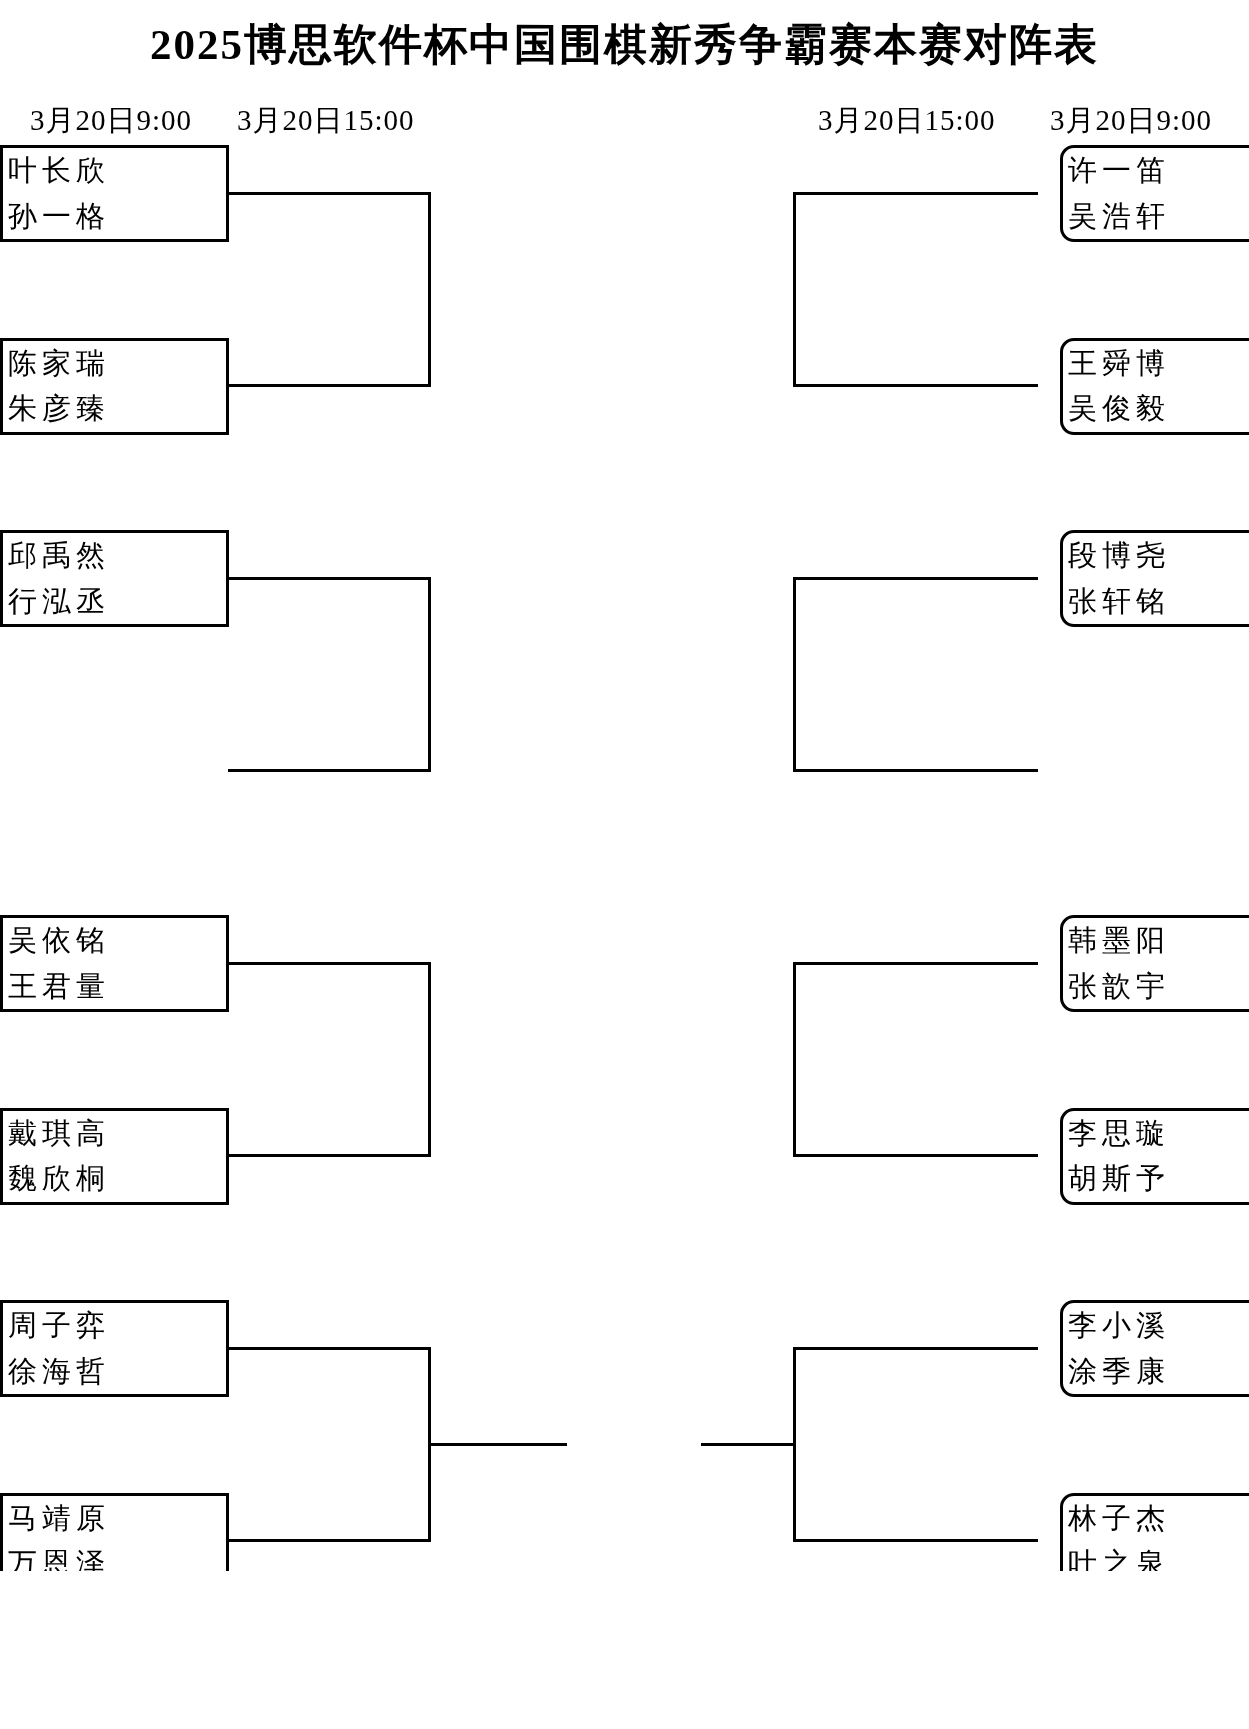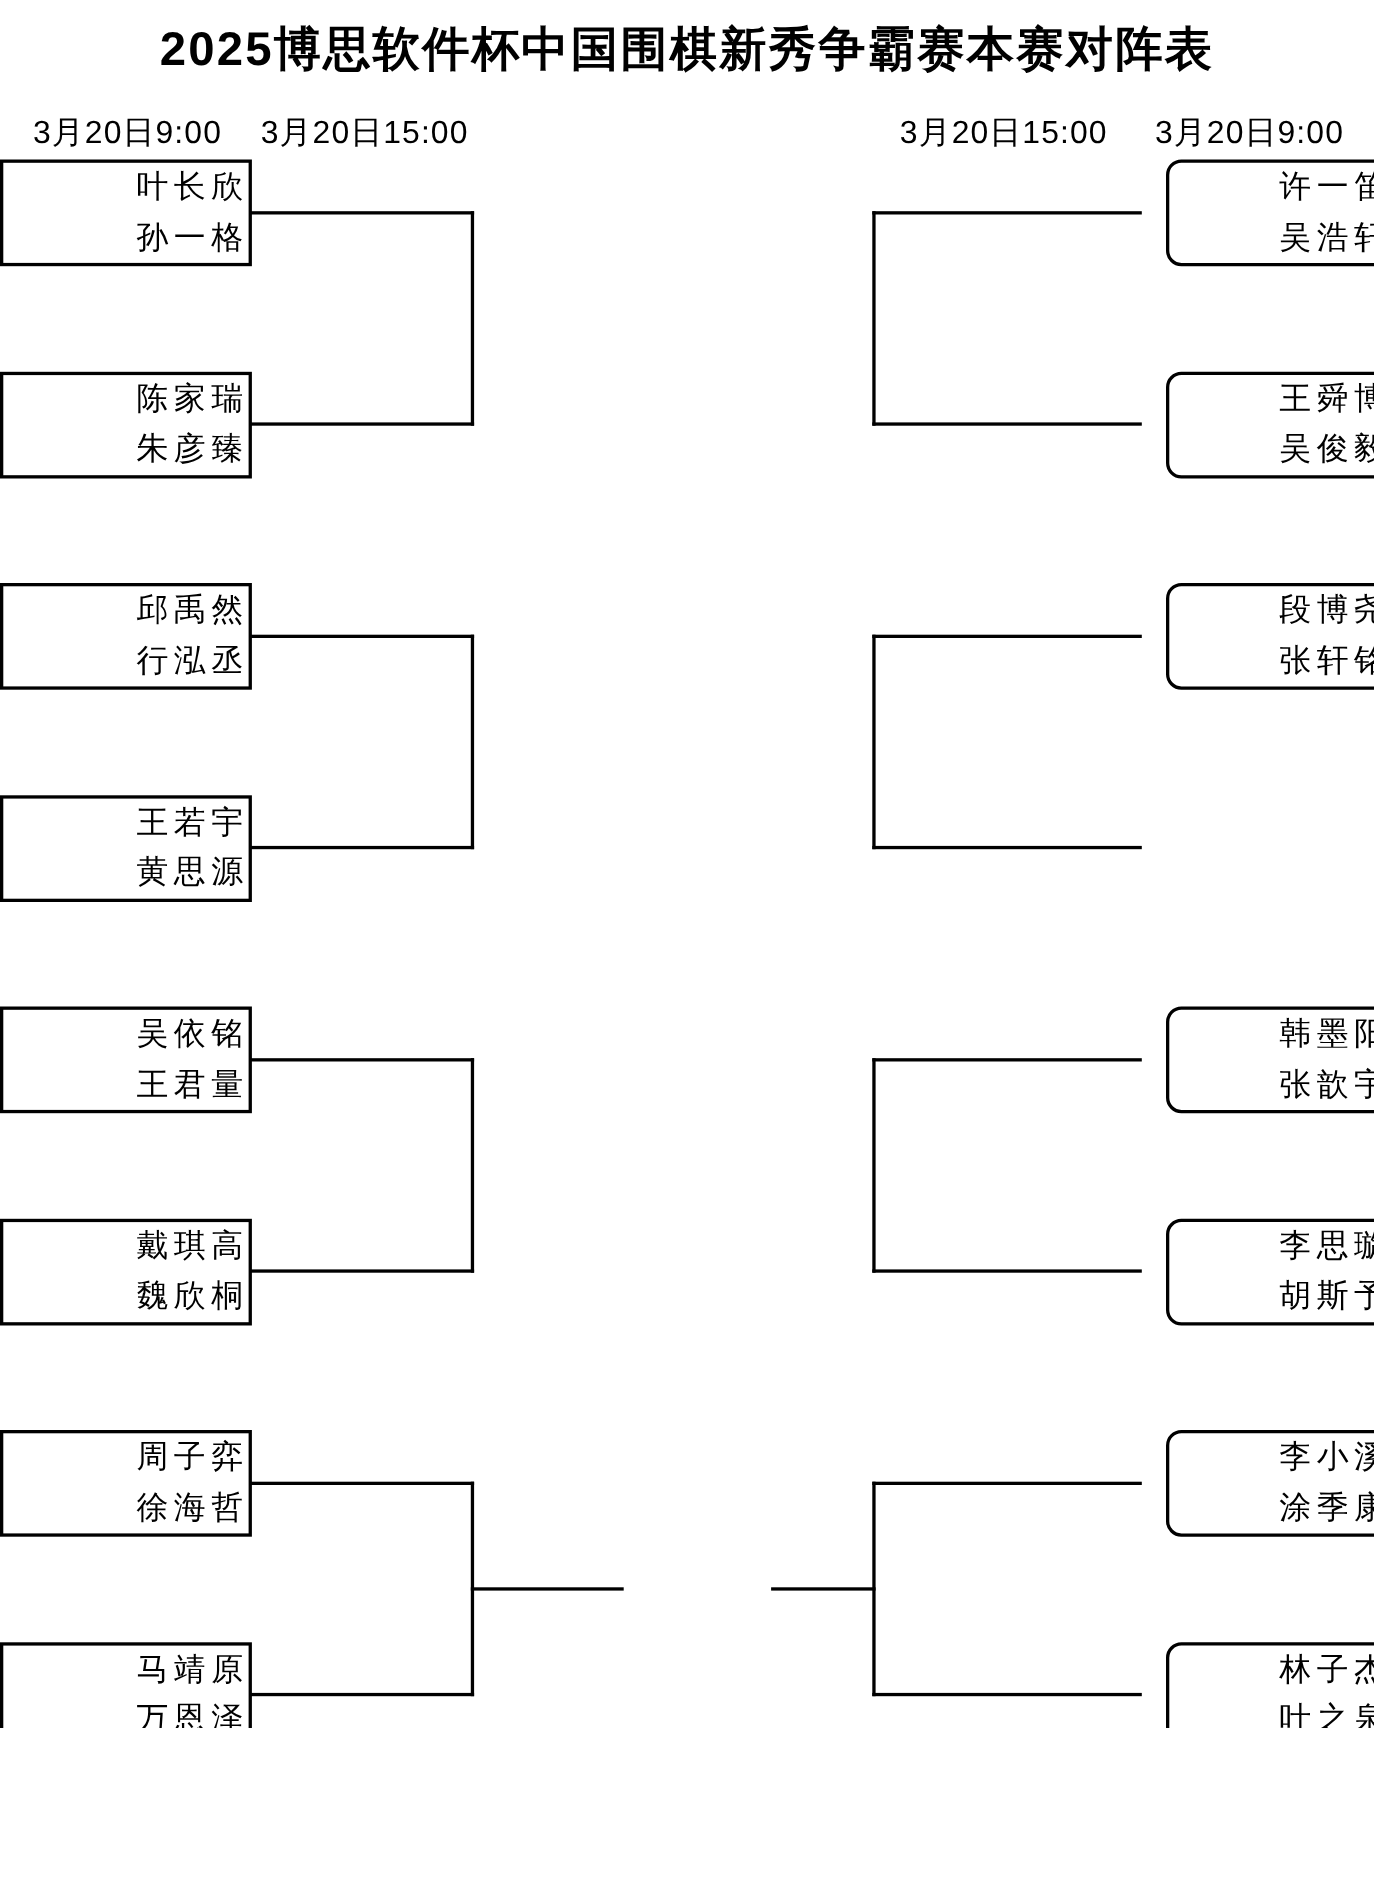--- a/index.html
+++ b/index.html
@@ -1,39 +1,39 @@
 <!DOCTYPE html>
 <html><head>
 <meta charset="utf-8">
 <style>
   html,body { margin:0; padding:0; background:#ffffff; }
   .page {
     position:relative; width:1249px; height:1571px; background:#ffffff;
-    color:#000; font-family:Liberation Sans, sans-serif;
+    color:#000; font-family:Liberation Serif, serif;
     overflow:hidden;
   }
   .title {
     position:absolute; top:16px; left:0; width:100%; margin:0;
     text-align:center; font-size:43px; font-weight:bold; letter-spacing:2px;
     white-space:nowrap;
   }
   .date {
     position:absolute; top:101px; font-size:29px; white-space:nowrap;
     letter-spacing:1px;
   }
   .date.l1 { left:30px; }
   .date.l2 { left:237px; }
   .date.r2 { left:818px; }
   .date.r1 { left:1050px; }
 
   .match {
     position:absolute; top:calc(145px + var(--i) * 192.5px); height:97px;
     border:3px solid #000; box-sizing:border-box;
     display:flex; flex-direction:column; justify-content:space-around;
-    align-items:flex-end; font-size:29px; letter-spacing:5px; line-height:1;
+    align-items:flex-start; font-size:29px; letter-spacing:5px; line-height:1;
   }
   .match.left  { left:0px;    width:229px; }
   .match.right { left:1060px; width:208px;border-radius:14px; }
   .player { white-space:nowrap; padding-left:5px; }
 
   .line { position:absolute; background:#000; }
 
   .venue {
     position:absolute; top:1636px; left:404px; font-size:30px;
     letter-spacing:2px; white-space:nowrap;
@@ -55,24 +55,20 @@
     <span class="player">叶长欣</span>
     <span class="player">孙一格</span>
   </div>
   <div class="match left" style="--i:1">
     <span class="player">陈家瑞</span>
     <span class="player">朱彦臻</span>
   </div>
   <div class="match left" style="--i:2">
     <span class="player">邱禹然</span>
     <span class="player">行泓丞</span>
-  </div>
-  <div class="match left" style="--i:3">
-    <span class="player">王若宇</span>
-    <span class="player">黄思源</span>
   </div>
   <div class="match left" style="--i:4">
     <span class="player">吴依铭</span>
     <span class="player">王君量</span>
   </div>
   <div class="match left" style="--i:5">
     <span class="player">戴琪高</span>
     <span class="player">魏欣桐</span>
   </div>
   <div class="match left" style="--i:6">

